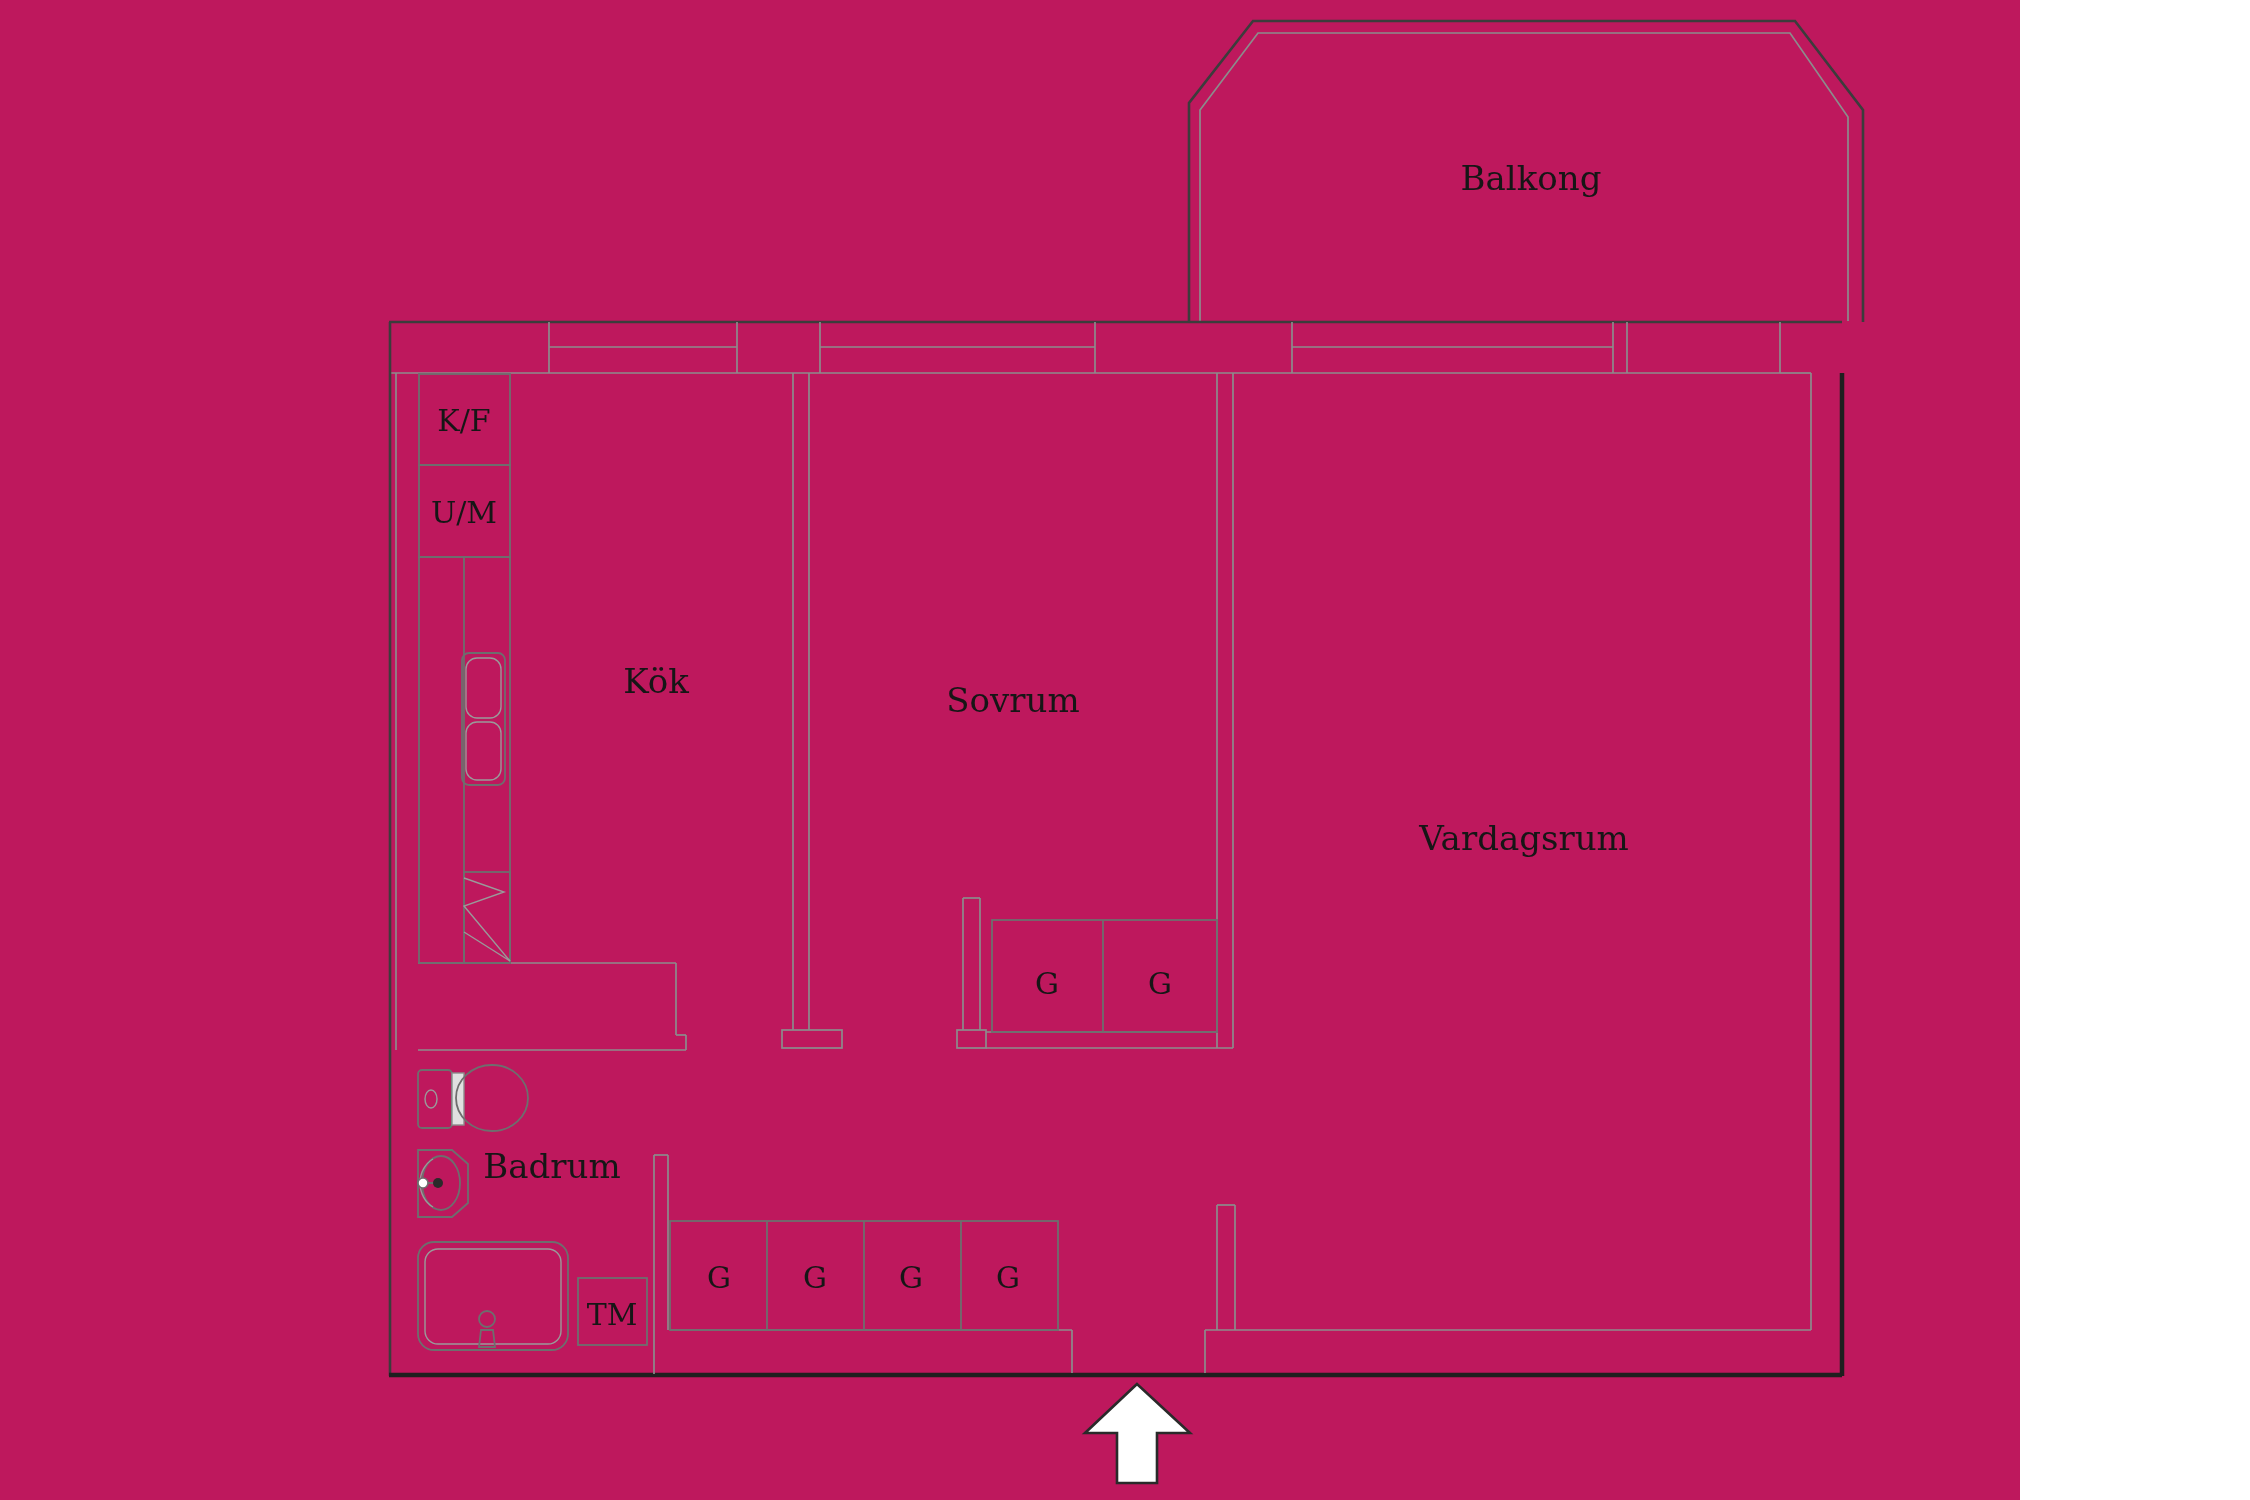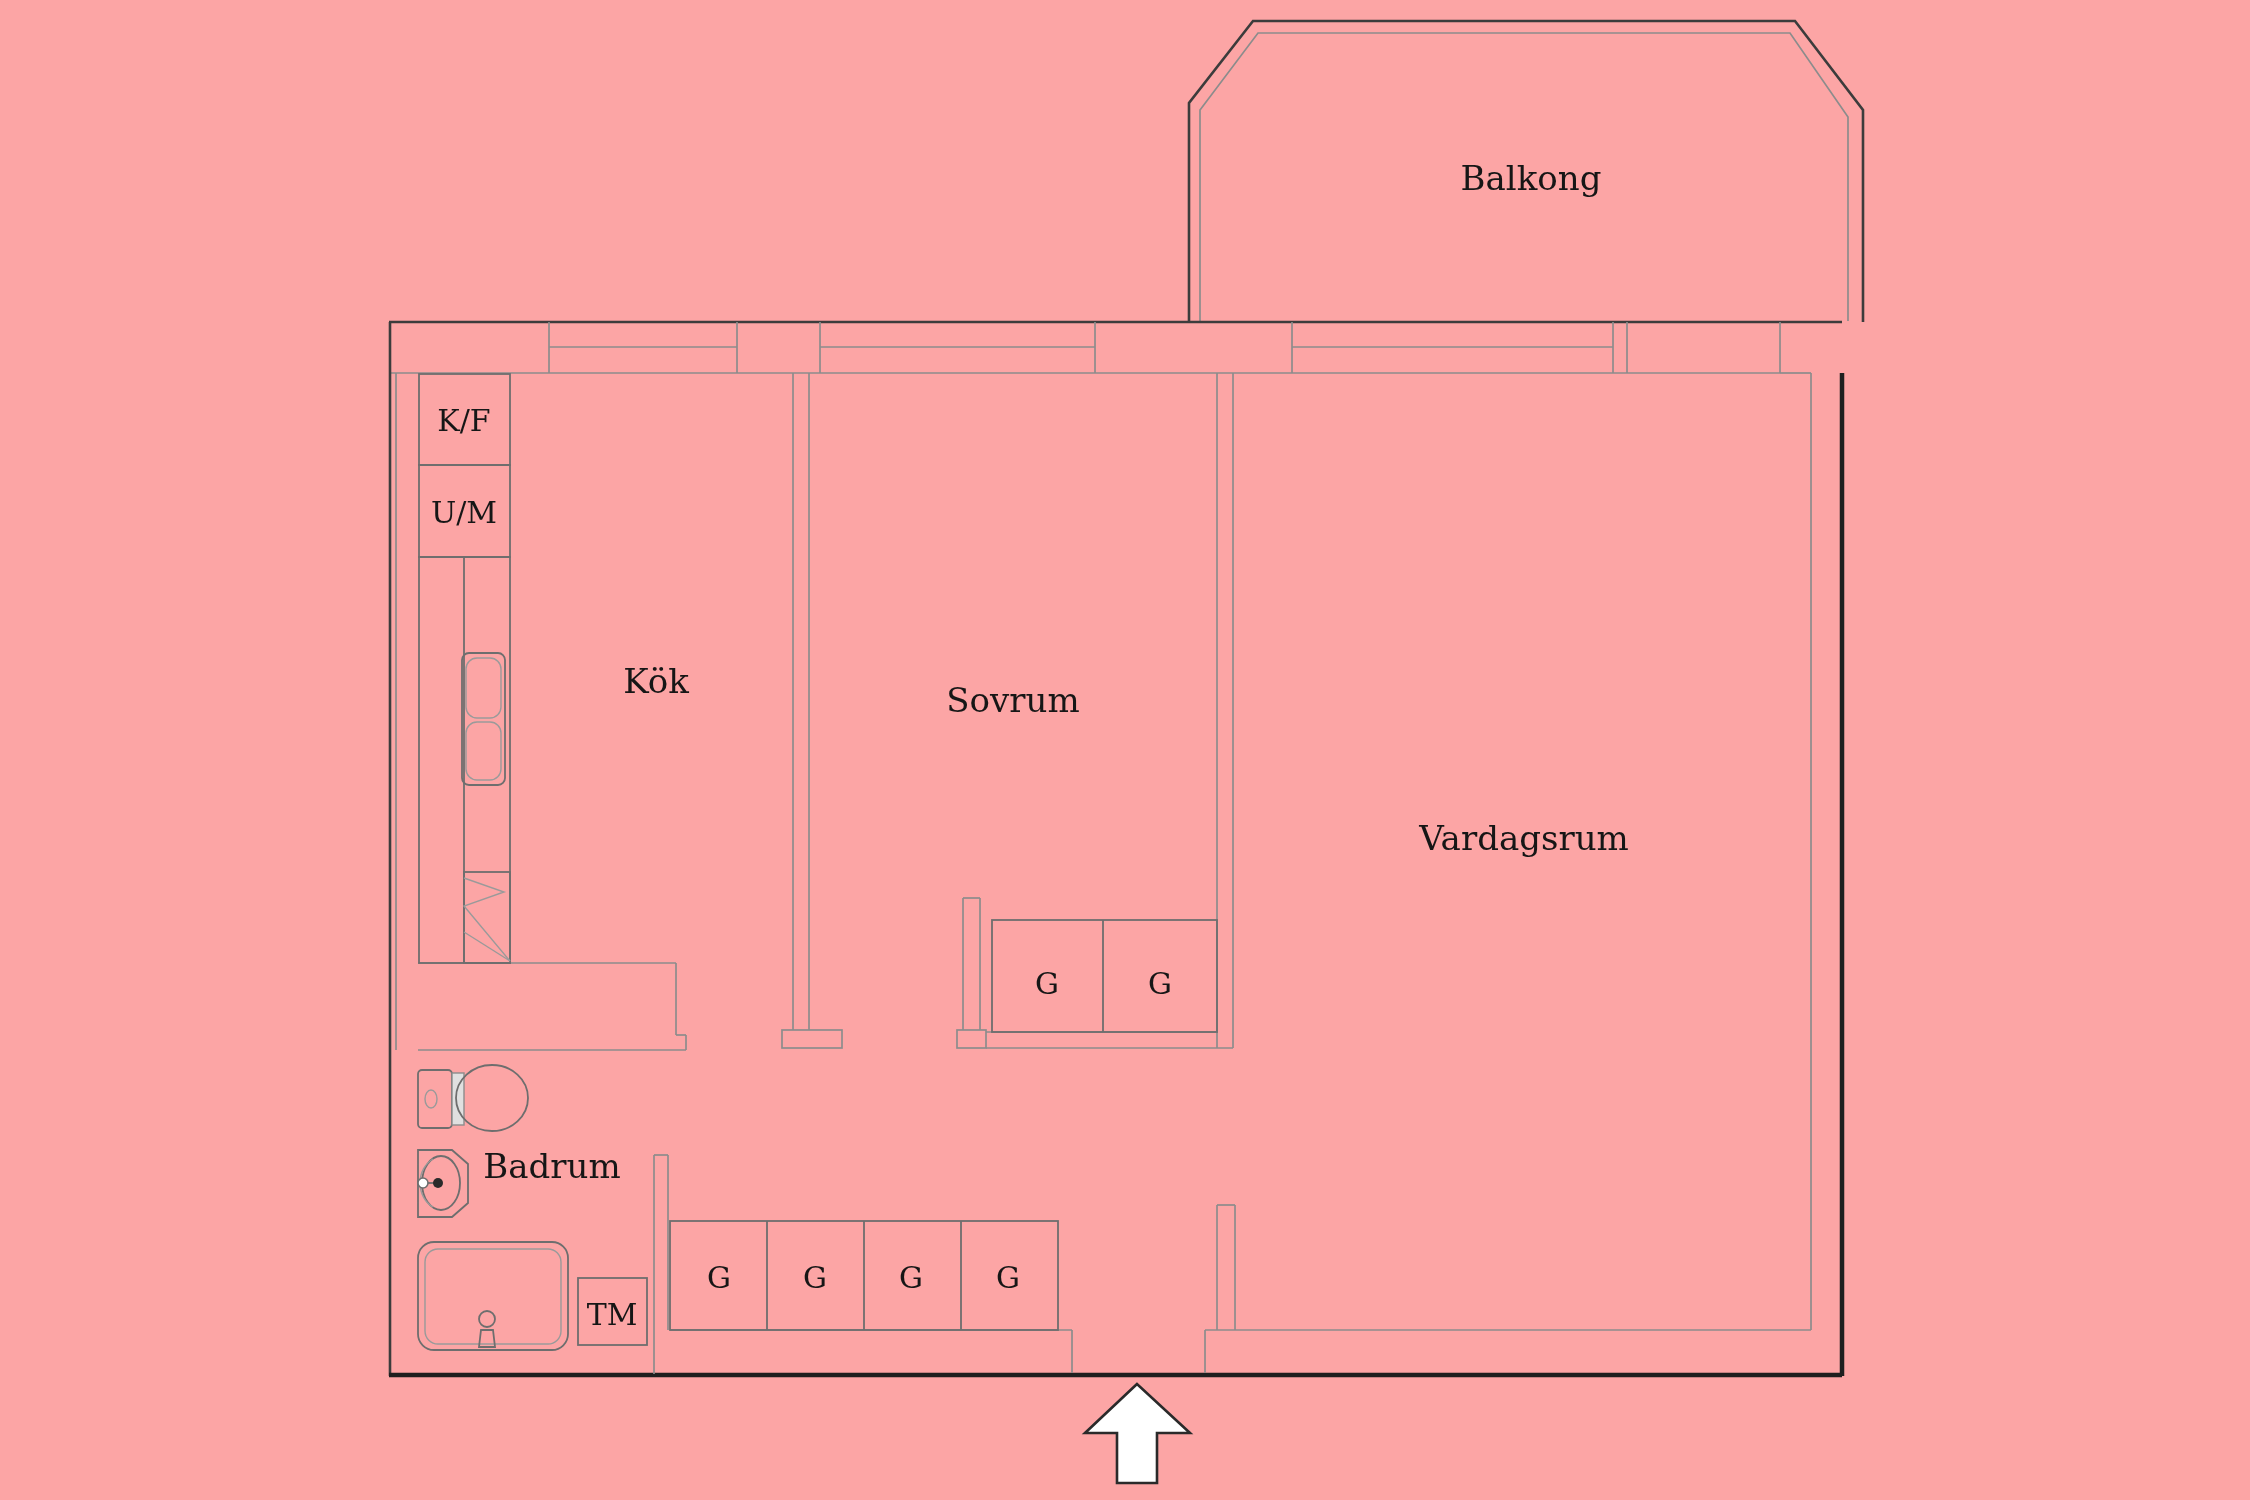--- a/index.html
+++ b/index.html
@@ -1,16 +1,16 @@
 <!DOCTYPE html>
 <html><head>
 <meta charset="utf-8">
 <style>
   html,body{margin:0;padding:0;background:#ffffff;}
-  .stage{width:2250px;height:1500px;background:#fca5a5;position:relative;}
+  .stage{width:2020px;height:1500px;background:#be185d;position:relative;}
   svg{display:block;}
   text{font-family:"DejaVu Serif","Liberation Serif",serif;fill:#161616;}
   .room-label{font-size:34px;}
   .small-label{font-size:30px;}
   .thin{stroke:#8c8c8c;stroke-width:1.7;fill:none;}
   .dark{stroke:#3c3c3c;stroke-width:2.6;fill:none;}
   .heavy{stroke:#1f1f1f;stroke-width:4.5;fill:none;}
   .fix{stroke:#6e6e6e;stroke-width:1.8;fill:none;}
   .fixlight{stroke:#9a9a9a;stroke-width:1.4;fill:none;}
 </style>

